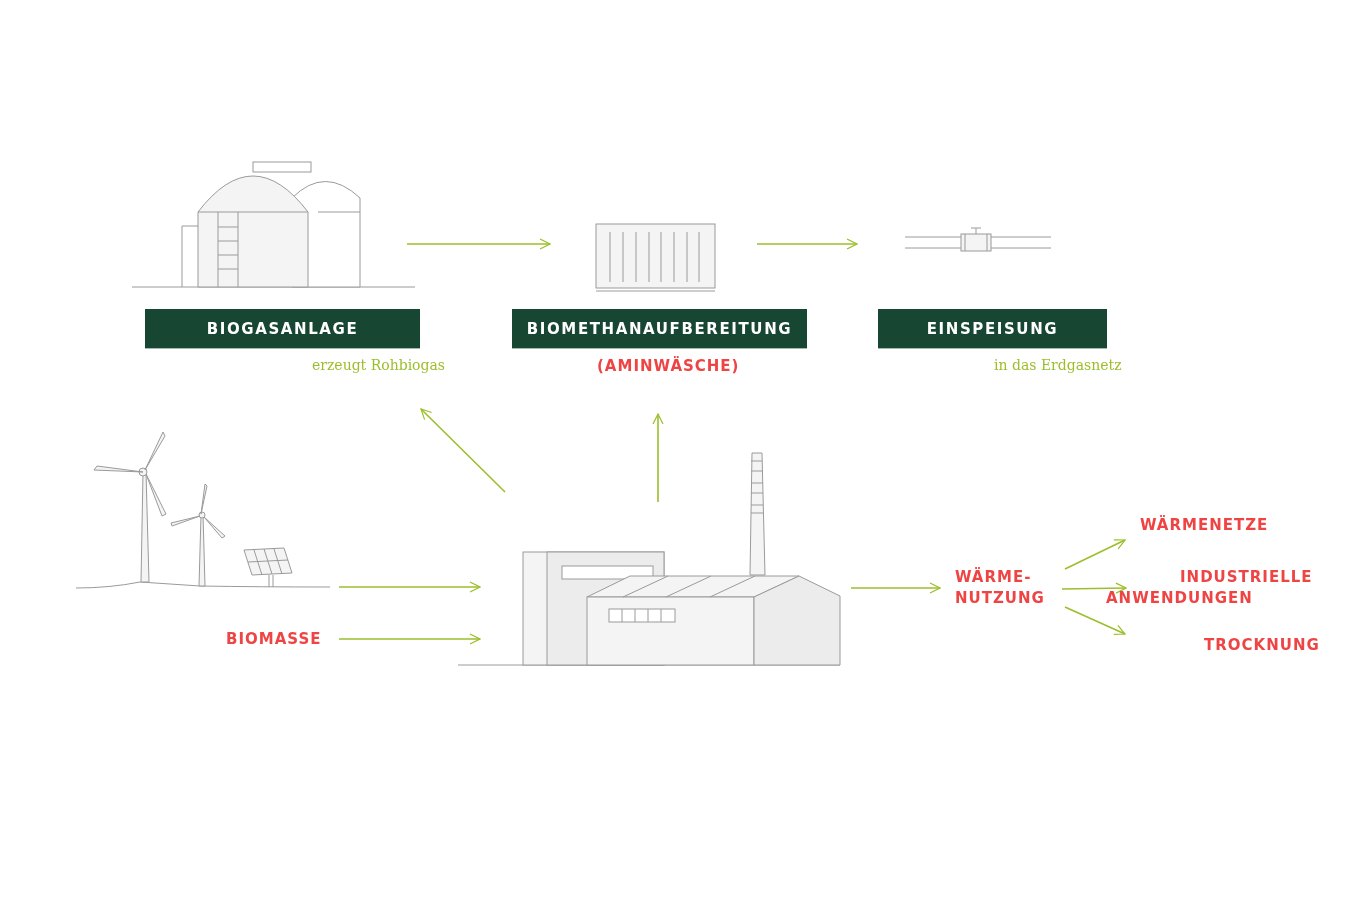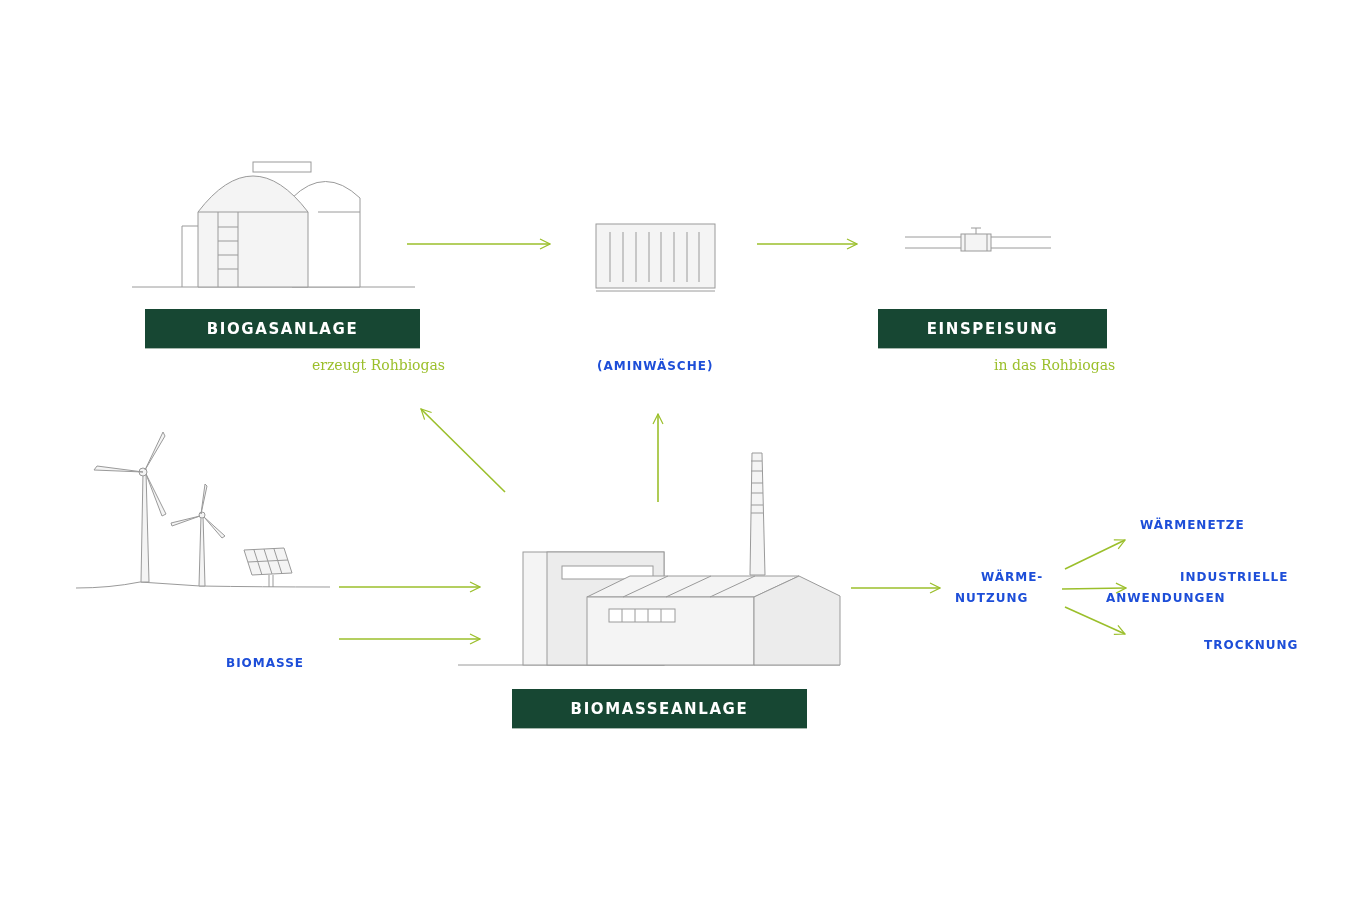--- a/index.html
+++ b/index.html
@@ -6,21 +6,21 @@
   body { width:1350px; height:901px; position:relative; overflow:hidden;
          font-family:"DejaVu Sans", sans-serif; }
   .canvas { position:absolute; left:0; top:0; width:1350px; height:789px; }
   svg.art { position:absolute; left:0; top:0; }
   .box { position:absolute; background:#174733; color:#ffffff; display:flex;
          align-items:center; justify-content:center; font-weight:bold;
          font-size:15px; letter-spacing:1.6px; box-sizing:border-box;
          border-bottom:1px solid #a6b8ae; }
   .sub { position:absolute; color:#9bbf2b; font-family:"DejaVu Serif", serif;
          font-size:14px; white-space:nowrap; }
-  .dark { position:absolute; color:#1d4ed8; font-weight:bold; font-size:12px;
+  .dark { position:absolute; color:#ef4444; font-weight:bold; font-size:15px;
           letter-spacing:1px; line-height:21px; white-space:nowrap; }
 </style>
 </head>
 <body>
 
 <div class="canvas">
 
 <svg class="art" width="1350" height="901" viewBox="0 0 1350 901">
   <defs>
     <marker id="ah" viewBox="0 0 12 12" refX="11" refY="6" markerWidth="12" markerHeight="12" markerUnits="userSpaceOnUse" orient="auto">
@@ -123,32 +123,32 @@
     <line x1="851" y1="588" x2="940" y2="588" marker-end="url(#ah)"></line>
     <line x1="1065" y1="569" x2="1125" y2="540" marker-end="url(#ah)"></line>
     <line x1="1062" y1="589" x2="1126" y2="588" marker-end="url(#ah)"></line>
     <line x1="1065" y1="607" x2="1125" y2="634" marker-end="url(#ah)"></line>
   </g>
 </svg>
 
 <div class="box" style="left:145px;top:309px;width:275px;height:40px;">
   <span>BIOGASANLAGE</span>
 </div>
+<div class="box" style="left:512px;top:309px;width:295px;height:40px;">
+  <span>BIOMETHANAUFBEREITUNG</span>
+</div>
 <div class="box" style="left:862px;top:309px;width:229px;height:40px;margin-left:16px;">
   <span>EINSPEISUNG</span>
-</div>
-<div class="box" style="left:512px;top:689px;width:295px;height:40px;">
-  <span>BIOMASSEANLAGE</span>
 </div>
 
 <div class="sub" style="left:312px;top:357px;">erzeugt Rohbiogas</div>
 <div class="dark" style="left:597px;top:356px;font-weight:bold;">(AMINWÄSCHE)</div>
-<div class="sub" style="left:994px;top:357px;">in das Rohbiogas</div>
+<div class="sub" style="left:994px;top:357px;">in das Erdgasnetz</div>
 
-<div class="dark" style="left:226px;top:629px;margin-top:24px;">BIOMASSE</div>
-<div class="dark" style="left:981px;top:567px;">WÄRME-</div>
+<div class="dark" style="left:226px;top:629px;">BIOMASSE</div>
+<div class="dark" style="left:955px;top:567px;">WÄRME-</div>
 <div class="dark" style="left:955px;top:588px;">NUTZUNG</div>
 <div class="dark" style="left:1140px;top:515px;">WÄRMENETZE</div>
 <div class="dark" style="left:1140px;top:567px;margin-left:40px;">INDUSTRIELLE</div>
 <div class="dark" style="left:1106px;top:588px;">ANWENDUNGEN</div>
 <div class="dark" style="left:1204px;top:635px;">TROCKNUNG</div>
 
 </div>
 
 </body></html>

